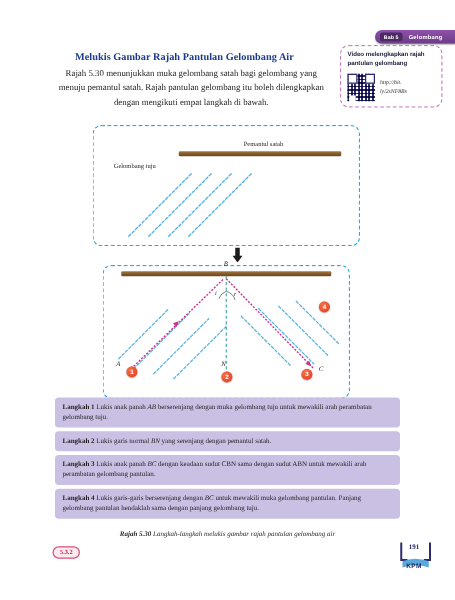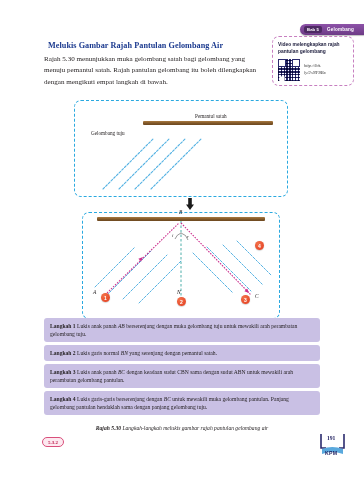--- a/index.html
+++ b/index.html
@@ -51,28 +51,28 @@
   }
   .qr-code::before{top:0;left:0;box-shadow:16px 0 0 -1.4px #fff, 0 16px 0 -1.4px #fff;}
   .qr-code::after{top:0;right:0;border-color:#2b2b6e;}
   .qr-url{
     margin-left:4px;font-family:"Liberation Serif",serif;font-style:italic;
     font-size:4.6px;color:#333;line-height:1.5;
   }
 
   
   .section-title{
-    position:absolute;left:48px;top:41px;width:215px;
+    position:absolute;left:60px;top:41px;width:215px;
     font-family:"Liberation Serif",serif;font-weight:bold;
     font-size:8.2px;color:#1b3a8f;letter-spacing:.05px;
   }
   .intro{
     position:absolute;left:44px;top:54px;width:218px;
     font-family:"Liberation Serif",serif;font-size:7.1px;
-    color:#231f20;line-height:1.62;text-align:left;
+    color:#231f20;line-height:1.62;text-align:center;
   }
 
   
   .dbox{
     position:absolute;border:1px dashed #2aa9e0;border-radius:7px;
     background:#fff;
   }
   #diagram-one{left:74px;top:100px;width:212px;height:95px;}
   #diagram-two{left:82px;top:212px;width:196px;height:105px;}
 

